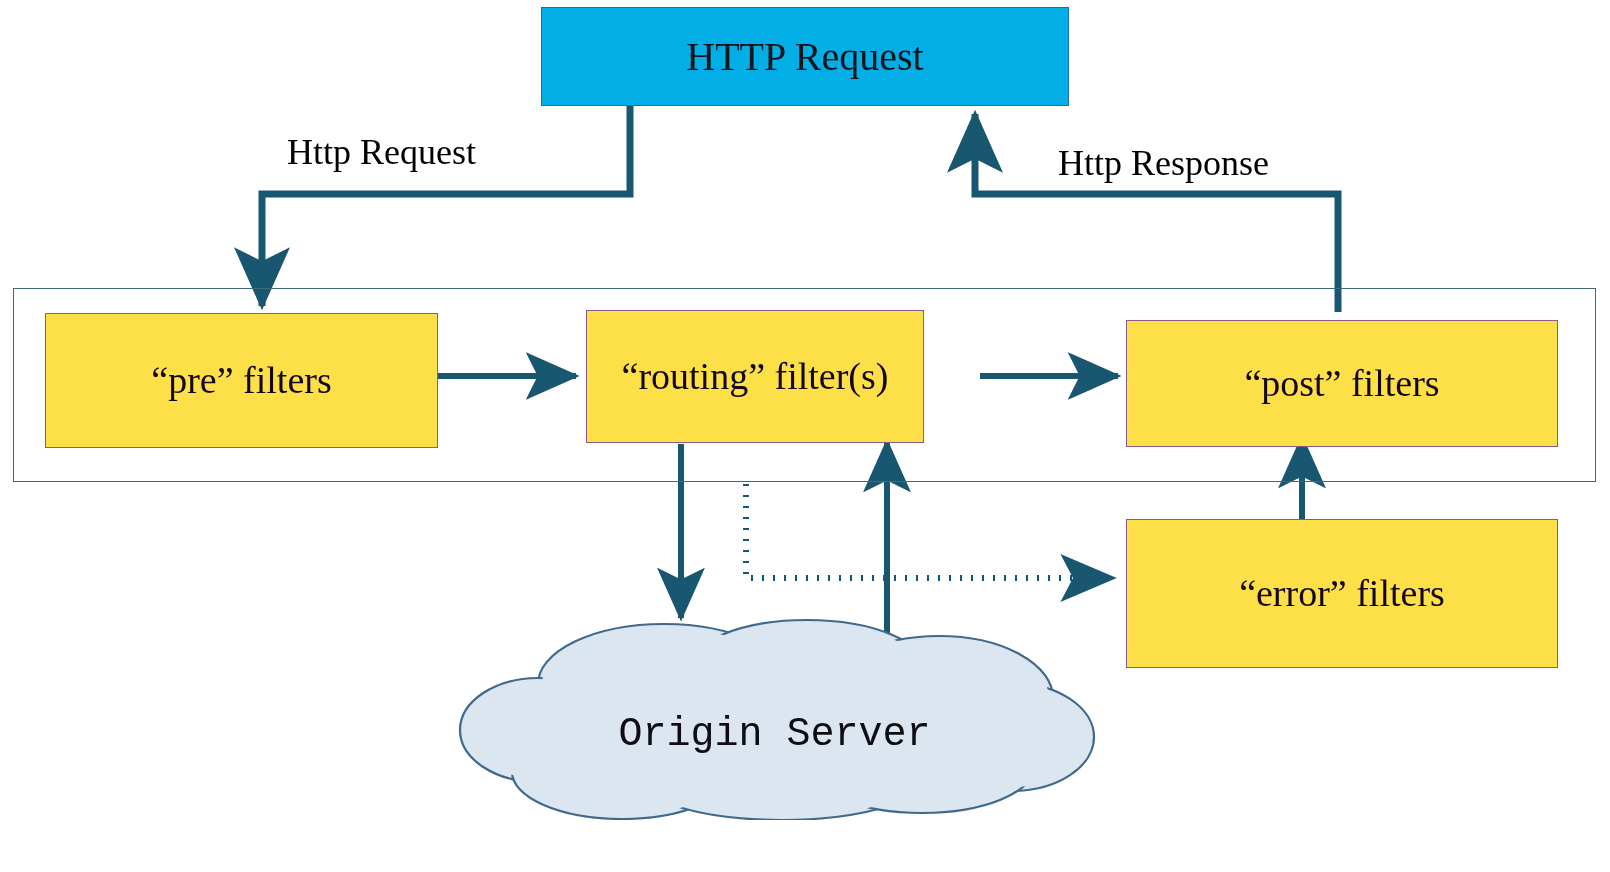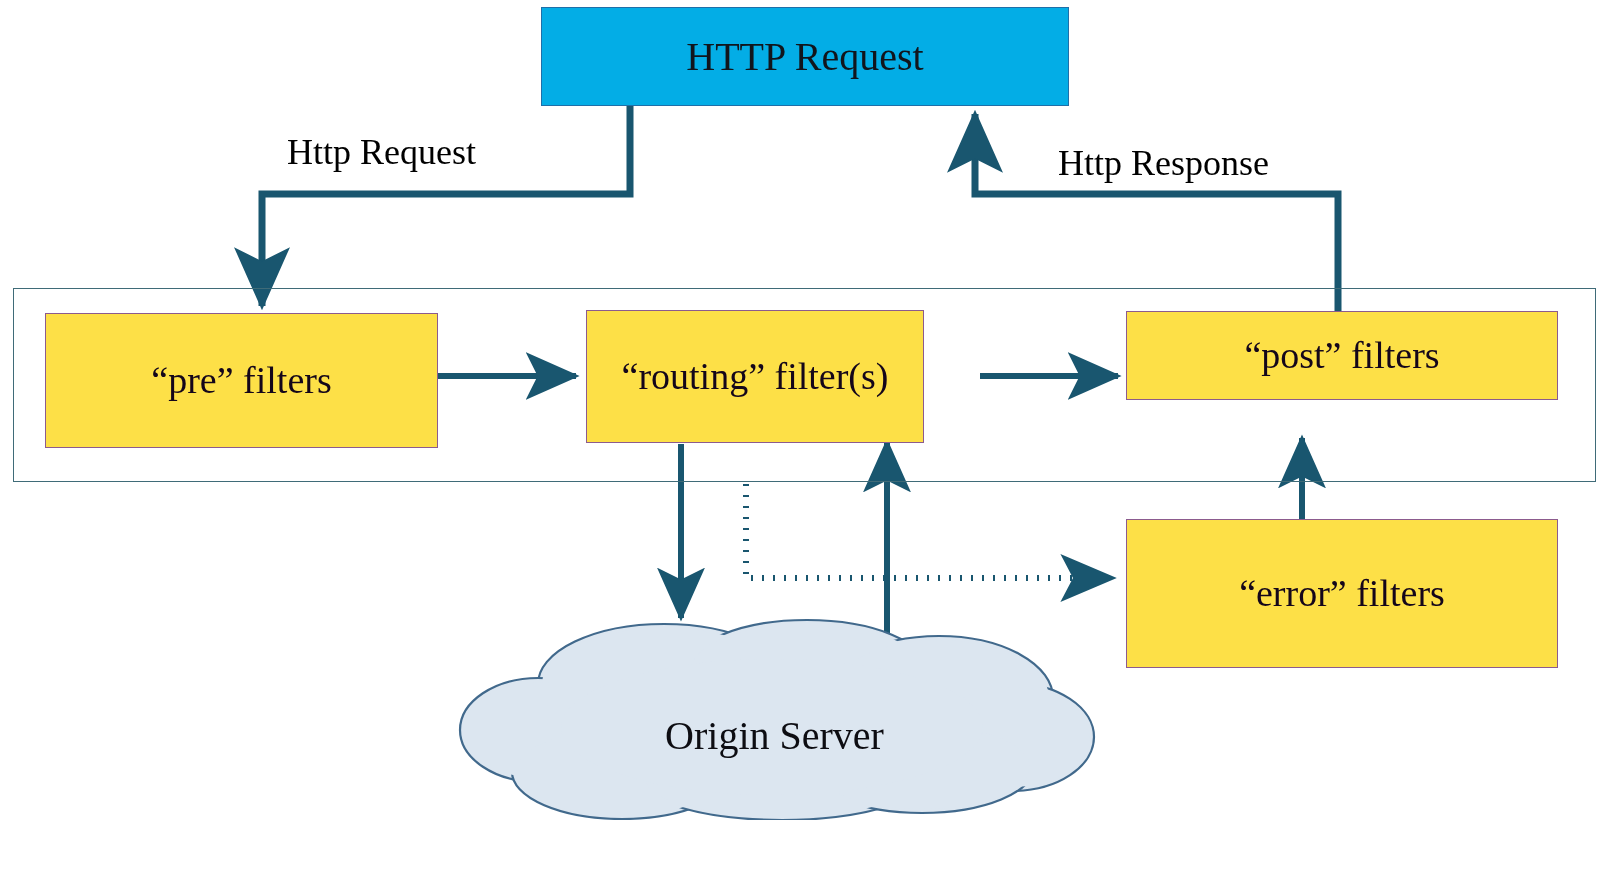--- a/index.html
+++ b/index.html
@@ -111,21 +111,21 @@
   </div>
 
   <div class="node node-pink fs-38" style="left:45px; top:313px; width:393px; height:135px;">
     <span>“pre” filters</span>
   </div>
 
   <div class="node node-pink fs-38" style="left:586px; top:310px; width:338px; height:133px;">
     <span>“routing” filter(s)</span>
   </div>
 
-  <div class="node node-pink fs-38" style="left:1126px; top:311px; width:432px; height:89px;font-family:Liberation Serif, serif;">
+  <div class="node node-pink fs-38" style="left:1126px; top:320px; width:432px; height:127px;font-family:Liberation Serif, serif;">
     <span>“post” filters</span>
   </div>
 
   <div class="node node-pink fs-38" style="left:1126px; top:519px; width:432px; height:149px;">
     <span>“error” filters</span>
   </div>
 
   <div class="cloud-wrap" style="left:452px; top:612px; width:645px; height:208px;">
     <svg viewBox="0 0 645 208" width="645" height="208">
       <g fill="#DCE6F0" stroke="#41698C" stroke-width="2.2">
@@ -144,20 +144,20 @@
         <ellipse cx="355" cy="58" rx="116" ry="46"></ellipse>
         <ellipse cx="487" cy="86" rx="110" ry="58"></ellipse>
         <ellipse cx="560" cy="125" rx="78" ry="50"></ellipse>
         <ellipse cx="86" cy="118" rx="74" ry="48"></ellipse>
         <ellipse cx="170" cy="160" rx="106" ry="43"></ellipse>
         <ellipse cx="330" cy="168" rx="136" ry="36"></ellipse>
         <ellipse cx="470" cy="155" rx="108" ry="42"></ellipse>
         <ellipse cx="320" cy="115" rx="211" ry="68"></ellipse>
       </g>
     </svg>
-    <div class="cloud-label fs-40" style="top:100px;">Origin Server</div>
+    <div class="cloud-label fs-40" style="top:100px;font-family:Liberation Mono, monospace;">Origin Server</div>
   </div>
 
   <div class="label-free fs-36" style="left:287px; top:131px;">Http Request</div>
 
   <div class="label-free fs-36" style="left:1058px; top:142px;">Http Response</div>
 
 </div>
 
 </body></html>

